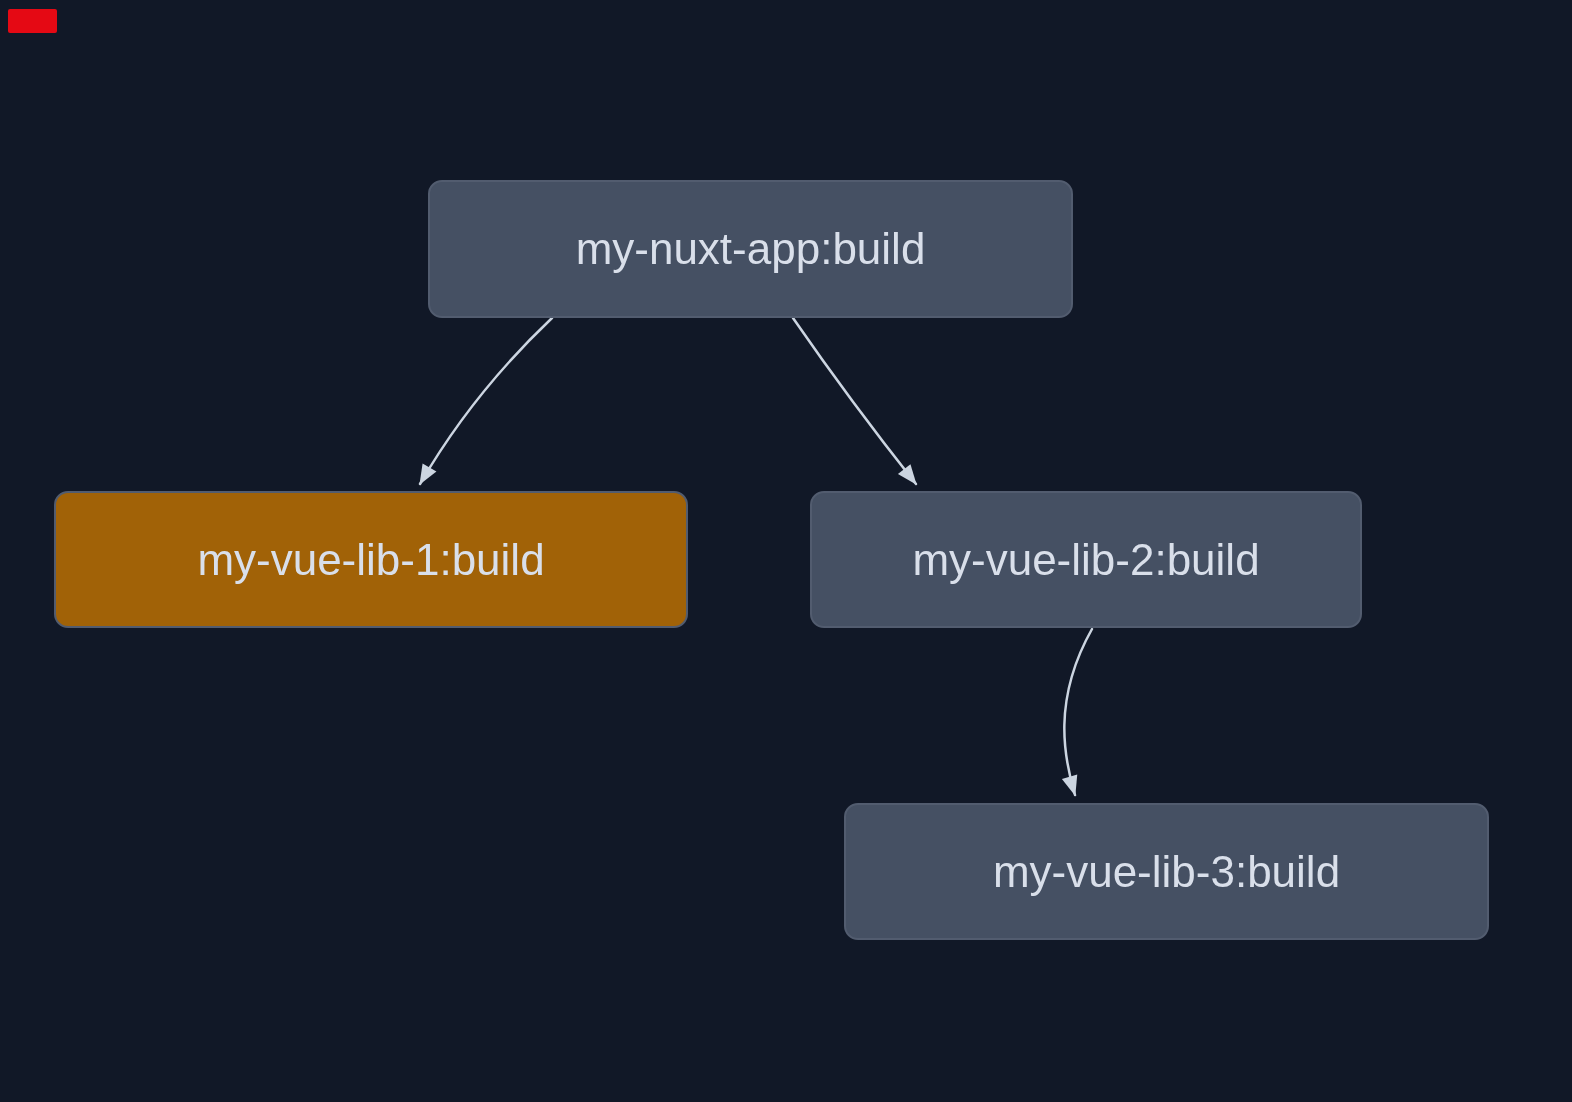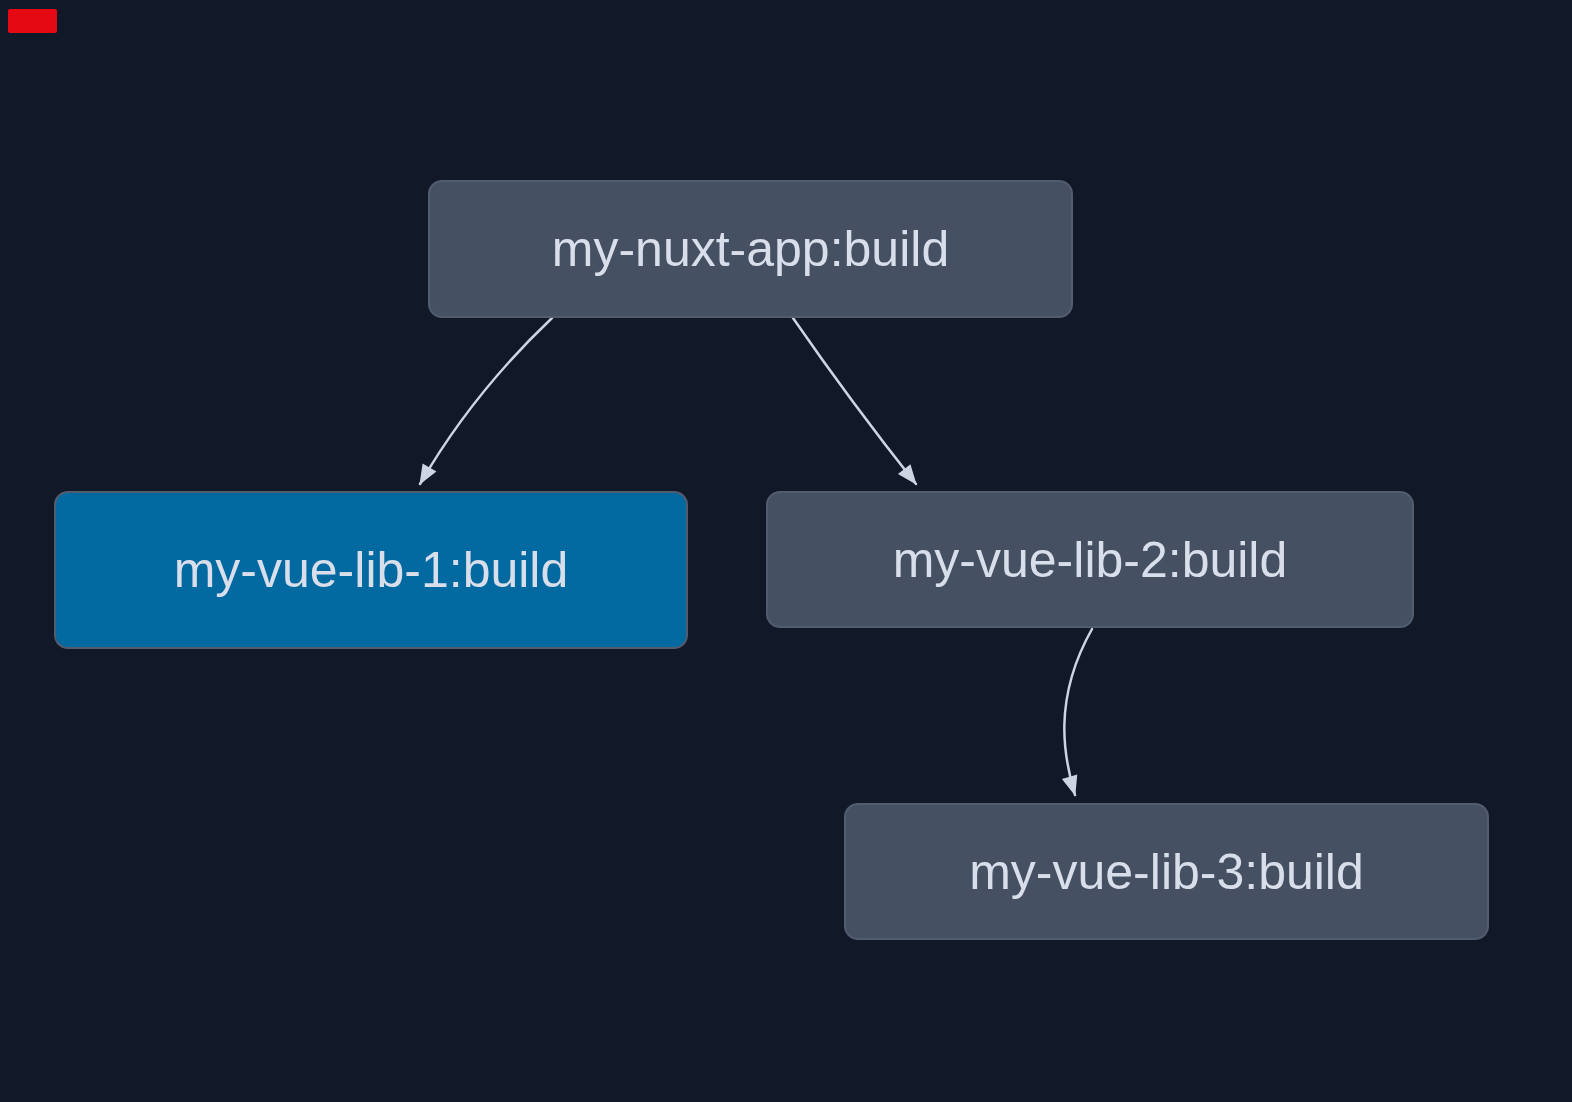--- a/index.html
+++ b/index.html
@@ -31,21 +31,21 @@
   .task-node {
     position: absolute;
     box-sizing: border-box;
     border-radius: 14px;
     display: flex;
     align-items: center;
     justify-content: center;
     cursor: pointer;
   }
   .task-node-label {
-    font-size: 50px;
+    font-size: 44px;
     font-weight: 400;
     letter-spacing: 0px;
     white-space: nowrap;
     user-select: none;
   }
   .red-marker {
     position: absolute;
     border-radius: 2px;
   }
 </style>
@@ -64,24 +64,24 @@
         <path class="edge-path" d="M552,318 Q472,394 420,484" stroke="#ccd5e1" marker-end="url(#arrowhead)"></path>
         <path class="edge-path" d="M793,318 Q851,402 916,484" stroke="#ccd5e1" marker-end="url(#arrowhead)"></path>
         <path class="edge-path" d="M1092,629 C1052,700 1064,758 1075,795" stroke="#ccd5e1" marker-end="url(#arrowhead)"></path>
       </g>
   </svg>
 
   <div>
       <div class="task-node" style="left: 428px; top: 180px; width: 645px; height: 138px; background: rgb(69, 80, 99); border: 2px solid rgb(82, 92, 111);">
         <span class="task-node-label" style="color: rgb(217, 223, 234);">my-nuxt-app:build</span>
       </div>
-      <div class="task-node" style="left: 54px; top: 491px; width: 634px; height: 158px; background: #0369a1; border: 2px solid rgb(82, 92, 111);">
+      <div class="task-node" style="left: 54px; top: 491px; width: 634px; height: 137px; background: #a16207; border: 2px solid rgb(82, 92, 111);">
         <span class="task-node-label" style="color: rgb(217, 223, 234);">my-vue-lib-1:build</span>
       </div>
-      <div class="task-node" style="left: 766px; top: 491px; width: 648px; height: 137px; background: rgb(69, 80, 99); border: 2px solid rgb(82, 92, 111);">
+      <div class="task-node" style="left: 810px; top: 491px; width: 552px; height: 137px; background: rgb(69, 80, 99); border: 2px solid rgb(82, 92, 111);">
         <span class="task-node-label" style="color: rgb(217, 223, 234);">my-vue-lib-2:build</span>
       </div>
       <div class="task-node" style="left: 844px; top: 803px; width: 645px; height: 137px; background: rgb(69, 80, 99); border: 2px solid rgb(82, 92, 111);">
         <span class="task-node-label" style="color: rgb(217, 223, 234);">my-vue-lib-3:build</span>
       </div>
     </div>
 
   <div class="red-marker" style="background: rgb(229, 9, 20); left: 8px; top: 9px; width: 49px; height: 24px;"></div>
 
 </div>

